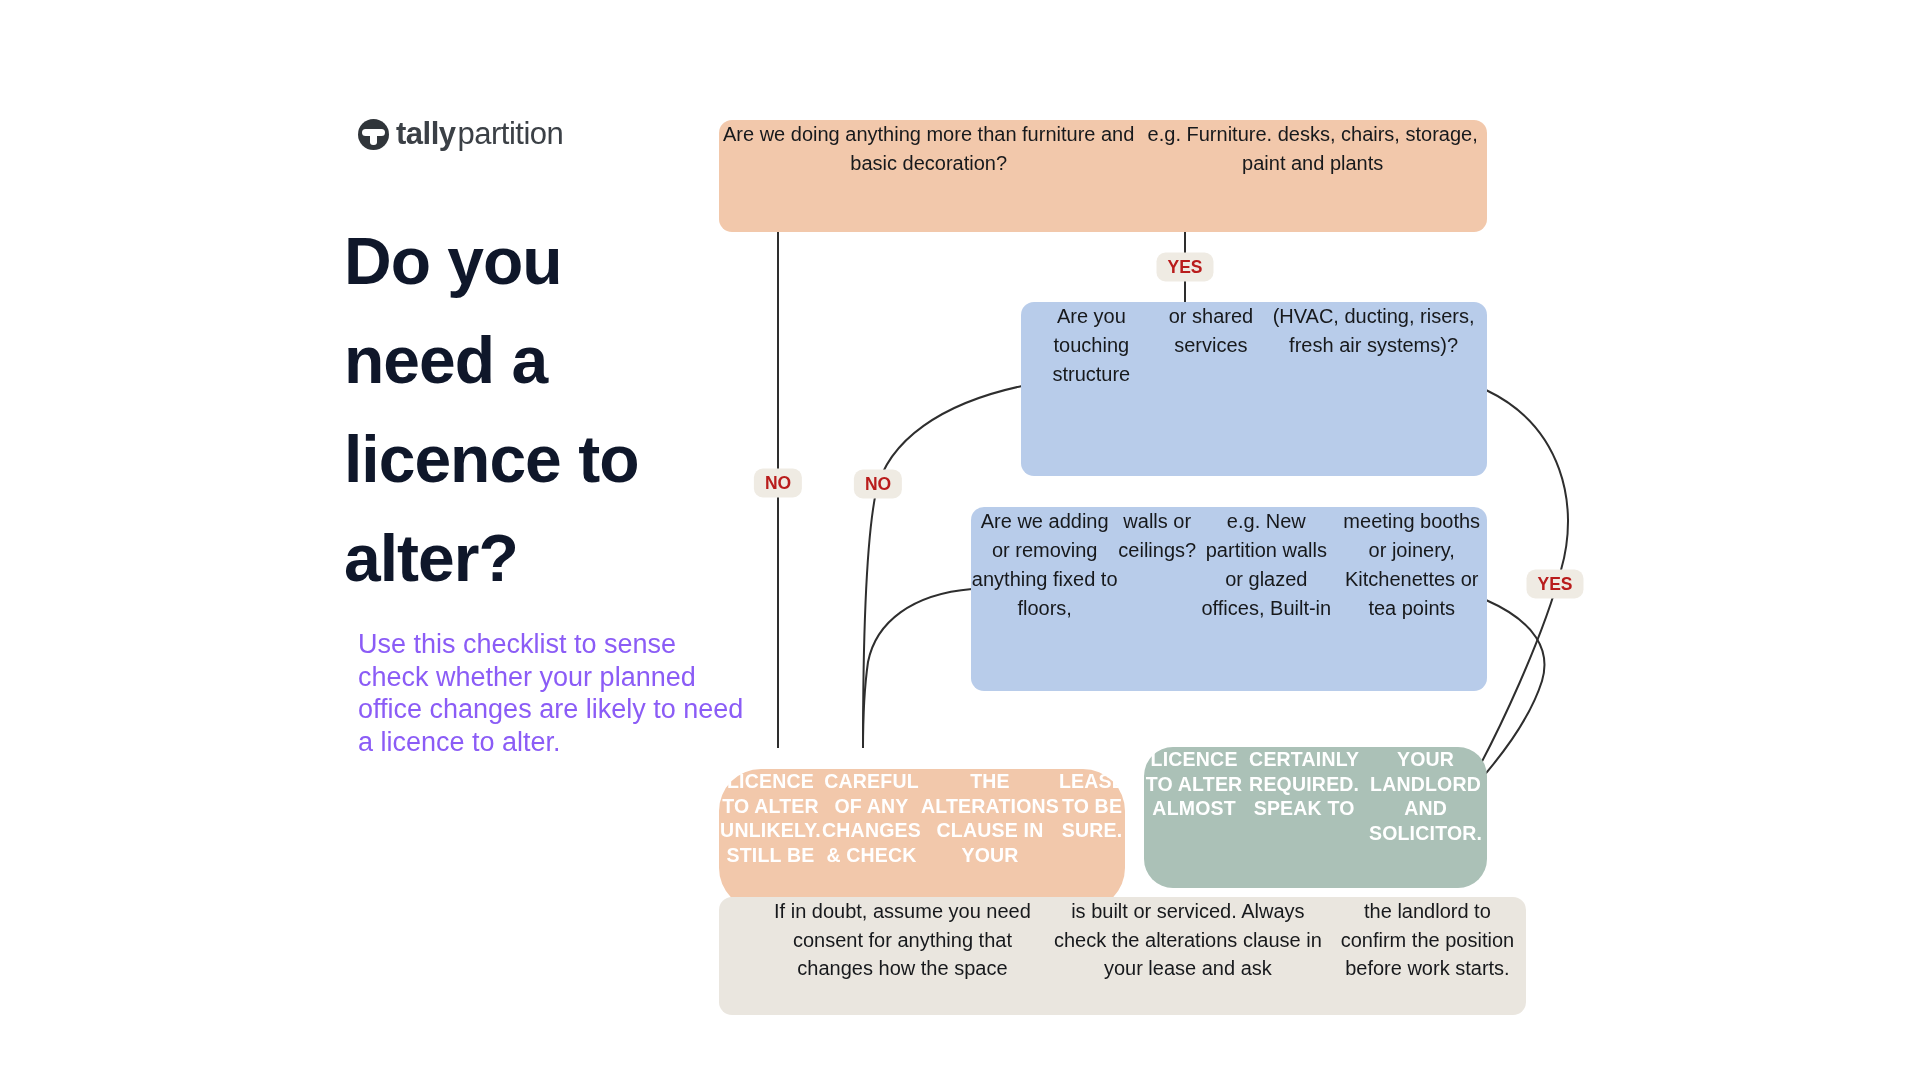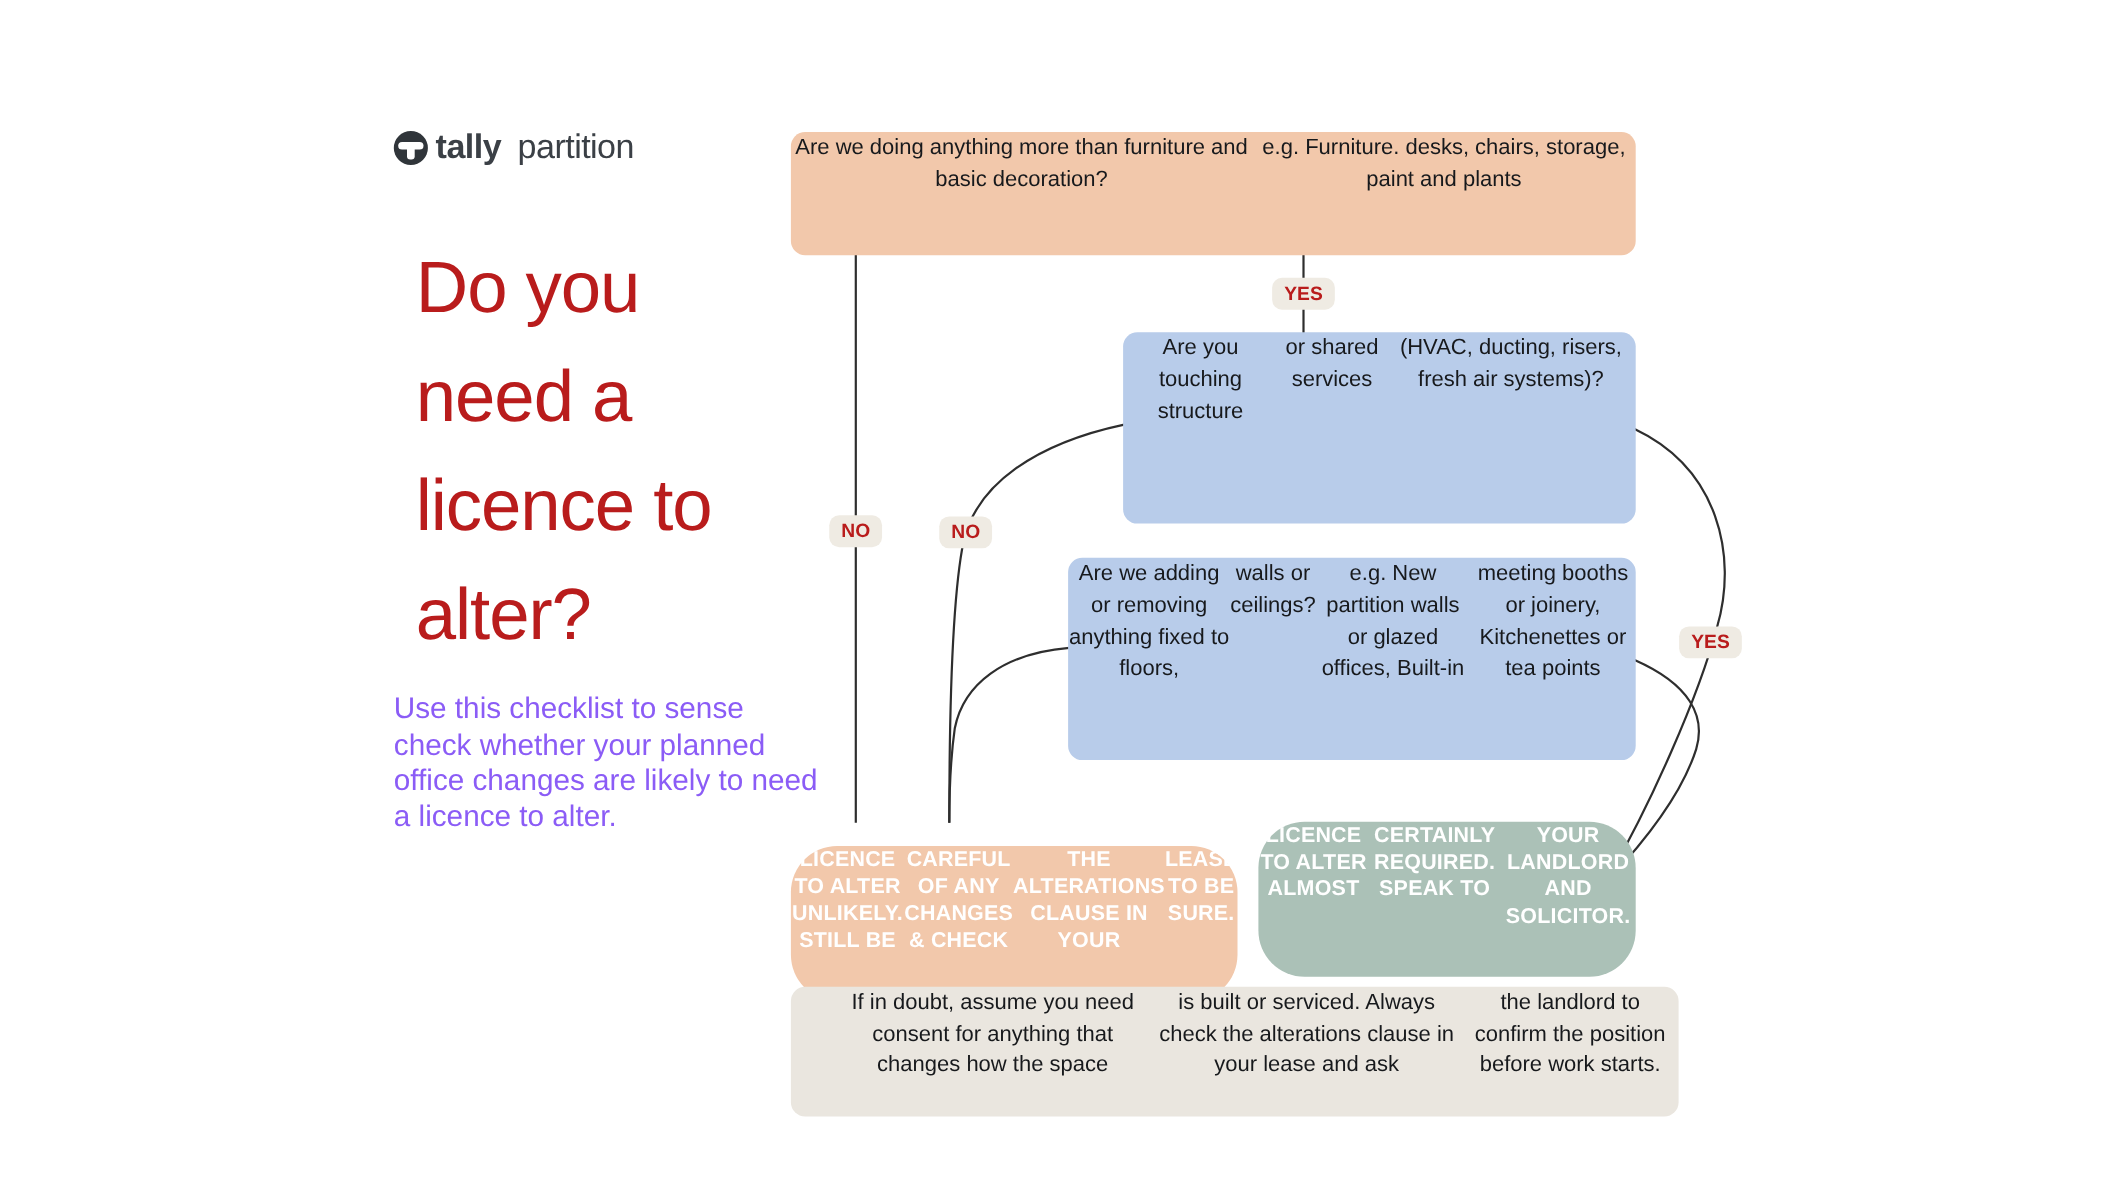--- a/index.html
+++ b/index.html
@@ -6,40 +6,40 @@
   #canvas{
     position:relative;width:1920px;height:1080px;background:#fff;overflow:hidden;
     font-family:"Liberation Sans","DejaVu Sans",sans-serif;color:#111;
   }
   
   .logo{position:absolute;left:358px;top:116px;display:flex;align-items:center;gap:7px;}
   .logo-icon{position:relative;width:31px;height:31px;border-radius:50%;background:#30353a;flex:0 0 auto;}
   .logo-icon .bar{position:absolute;left:4px;top:10px;width:23px;height:7px;border-radius:4px;background:#fff;}
   .logo-icon .stem{position:absolute;left:12px;top:13px;width:7px;height:13px;border-radius:0 0 3px 3px;background:#fff;}
   .logo-text{font-size:31px;color:#3b4046;letter-spacing:-0.5px;white-space:nowrap;}
-  .logo-text .bold{font-weight:700;margin-right:15px;}
+  .logo-text .bold{font-weight:700;margin-right:2px;}
   .logo-text .light{font-weight:400;}
-  .page-title{position:absolute;left:378px;top:168px;font-size:66px;font-weight:400;color:#b91c1c;line-height:99px;letter-spacing:-1px;}
+  .page-title{position:absolute;left:344px;top:168px;font-size:66px;font-weight:700;color:#0f172a;line-height:99px;letter-spacing:-1px;}
   .page-title span{display:block;}
   .page-sub{position:absolute;left:358px;top:601px;font-size:27px;color:#8b5cf6;line-height:32.5px;}
   .page-sub span{display:block;}
 
   
   #wires{position:absolute;left:0;top:0;z-index:1;}
   .fc-box{position:absolute;z-index:2;display:flex;flex-direction:row;justify-content:center;
           text-align:center;font-size:20px;line-height:29px;color:#17191c;}
   .fc-box div{min-height:14px;}
   .q-box{border-radius:13px;}
   .q1{left:719px;top:120px;width:768px;height:112px;background:var(--peach);}
   .q2{left:1021px;top:302px;width:466px;height:174px;background:var(--blue);}
   .q3{left:971px;top:507px;width:516px;height:184px;background:var(--blue);}
   .result{border-radius:42px;color:#fff;font-weight:700;font-size:19.5px;line-height:24.5px;letter-spacing:0.2px;}
   .result div{min-height:0;}
   .r-unlikely{left:719px;top:769px;width:406px;height:141px;background:var(--peach);}
-  .r-required{left:1144px;top:747px;width:343px;height:141px;background:var(--green);}
+  .r-required{left:1144px;top:747px;width:343px;height:141px;background:var(--green);border-radius:29px;}
   .footnote{left:719px;top:897px;width:768px;height:118px;background:var(--beige);border-radius:13px;line-height:28.5px;padding-left:39px;}
   .pill{position:absolute;z-index:3;transform:translate(-50%,-50%);background:var(--pill);
         border-radius:9px;padding:4px 11px;font-size:17.5px;font-weight:700;color:#b91c1c;}
   .pill-yes1{left:1185px;top:267px;}
   .pill-no1{left:778px;top:483px;}
   .pill-no2{left:878px;top:484px;}
   .pill-yes2{left:1555px;top:584px;}
 </style>
 </head>
 <body>

